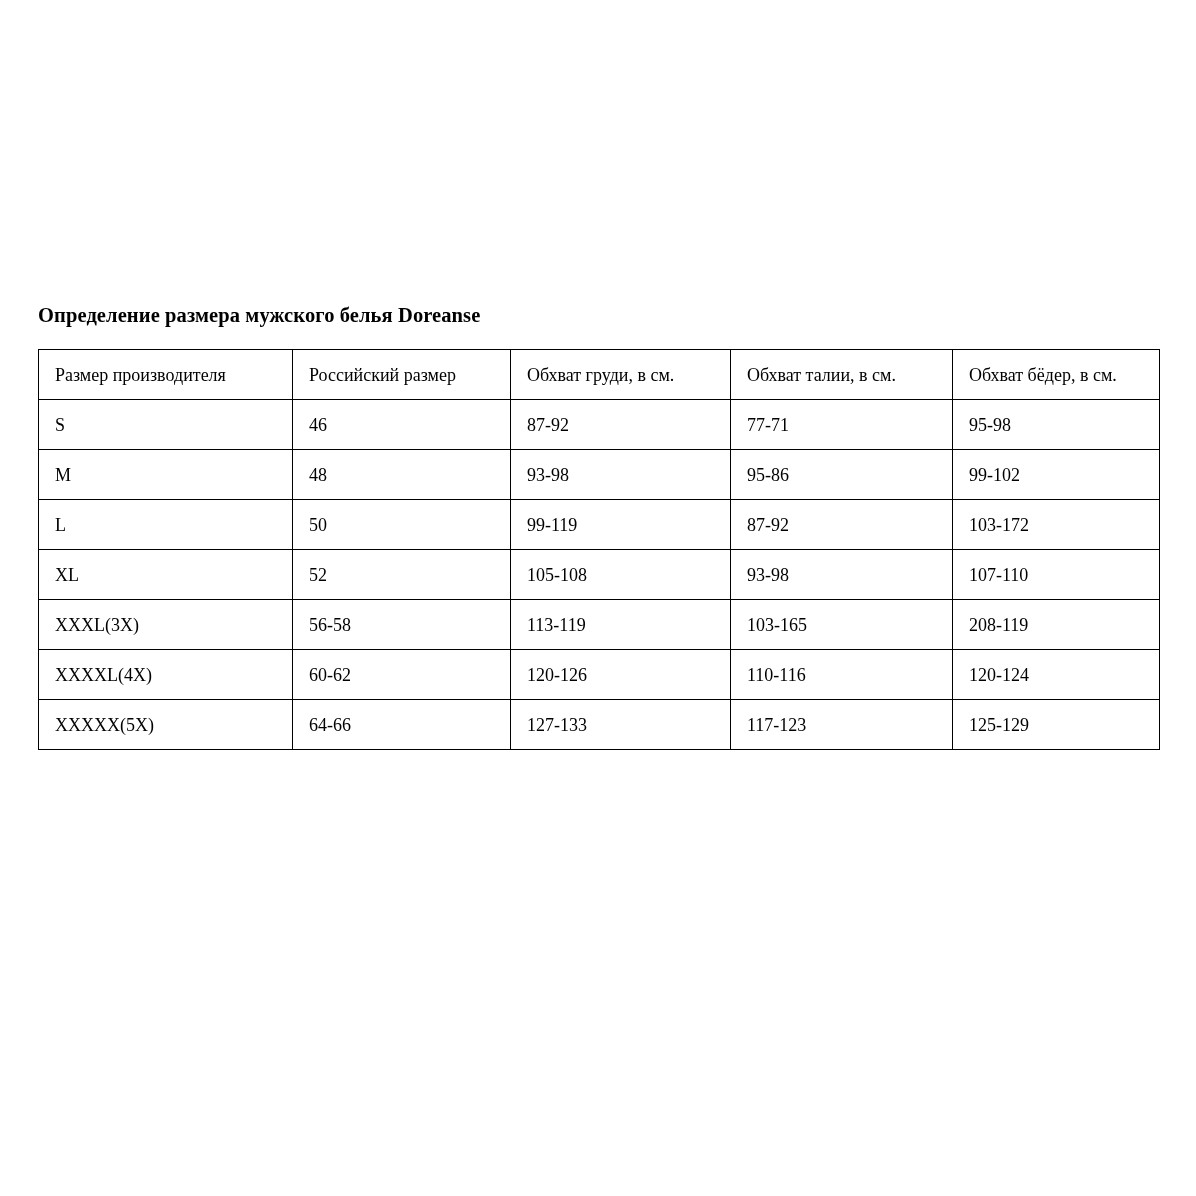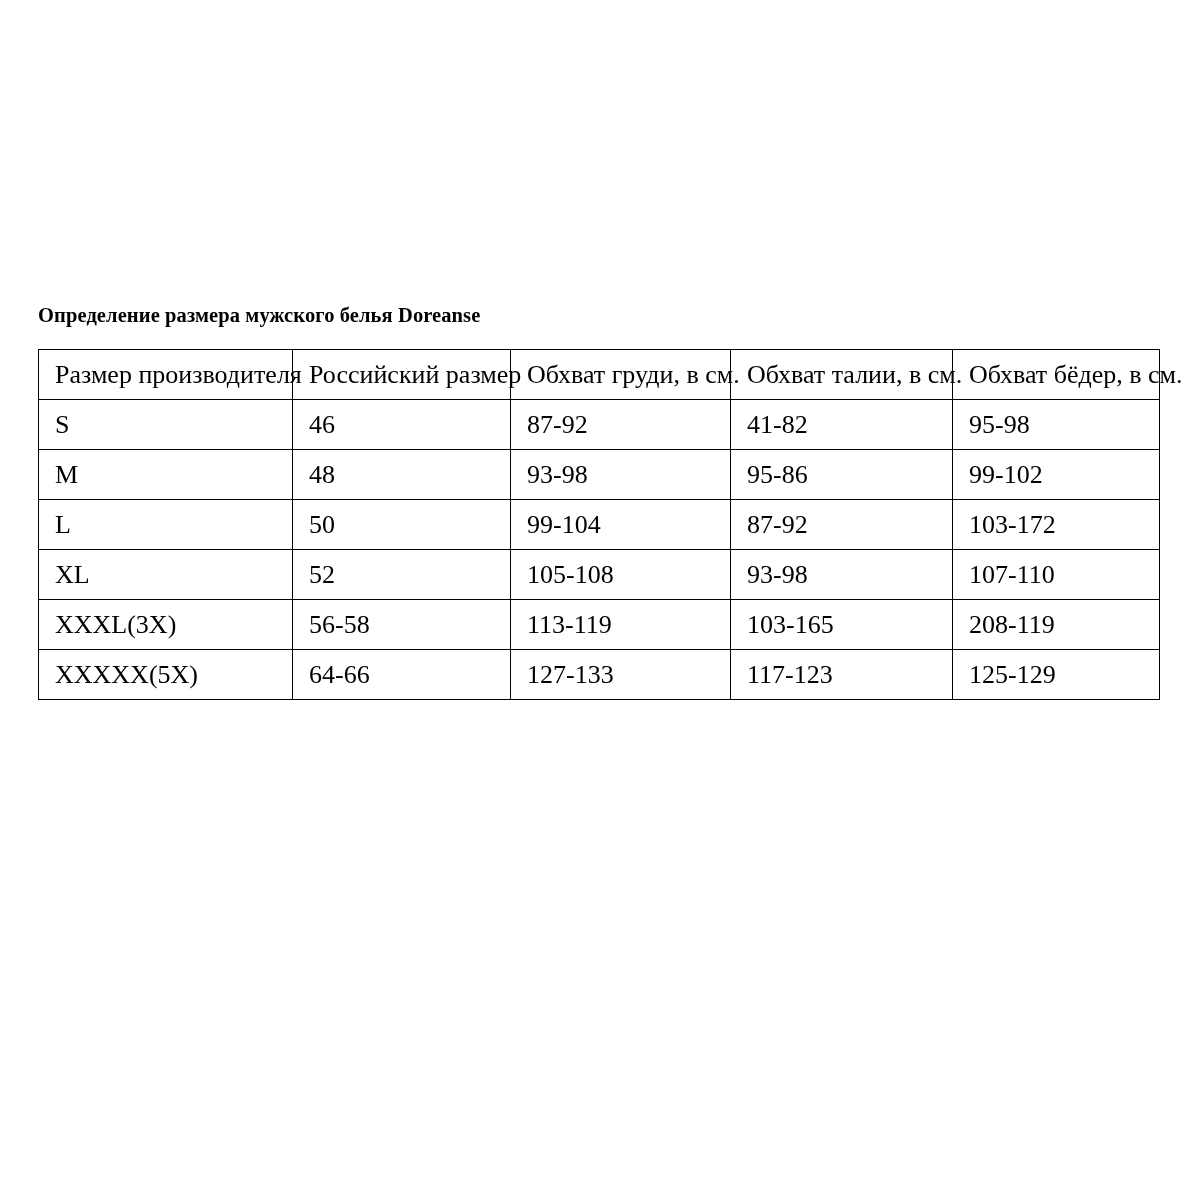--- a/index.html
+++ b/index.html
@@ -35,21 +35,21 @@
     position: absolute;
     left: 38px;
     top: 349px;
     width: 1121px;
     border-collapse: collapse;
     table-layout: fixed;
   }
   .size-table td {
     border: 1px solid #000000;
     font-family: "Liberation Serif", serif;
-    font-size: 26px;
+    font-size: 18px;
     line-height: 22px;
     padding: 13px 0 13px 16px;
     vertical-align: middle;
     white-space: nowrap;
   }
   .size-table tr {
     height: 50px;
   }
   .col-0 { width: 254px; }
   .col-1 { width: 218px; }
@@ -77,52 +77,59 @@
         <td>Размер производителя</td>
         <td>Российский размер</td>
         <td>Обхват груди, в см.</td>
         <td>Обхват талии, в см.</td>
         <td>Обхват бёдер, в см.</td>
       </tr>
       <tr>
         <td>S</td>
         <td>46</td>
         <td>87-92</td>
-        <td>41-82</td>
+        <td>77-71</td>
         <td>95-98</td>
       </tr>
       <tr>
         <td>M</td>
         <td>48</td>
         <td>93-98</td>
         <td>95-86</td>
         <td>99-102</td>
       </tr>
       <tr>
         <td>L</td>
         <td>50</td>
-        <td>99-104</td>
+        <td>99-119</td>
         <td>87-92</td>
         <td>103-172</td>
       </tr>
       <tr>
         <td>XL</td>
         <td>52</td>
         <td>105-108</td>
         <td>93-98</td>
         <td>107-110</td>
       </tr>
       <tr>
         <td>XXXL(3X)</td>
         <td>56-58</td>
         <td>113-119</td>
         <td>103-165</td>
         <td>208-119</td>
       </tr>
       <tr>
+        <td>XXXXL(4X)</td>
+        <td>60-62</td>
+        <td>120-126</td>
+        <td>110-116</td>
+        <td>120-124</td>
+      </tr>
+      <tr>
         <td>XXXXX(5X)</td>
         <td>64-66</td>
         <td>127-133</td>
         <td>117-123</td>
         <td>125-129</td>
       </tr>
     </tbody>
   </table>
 
 </div>

